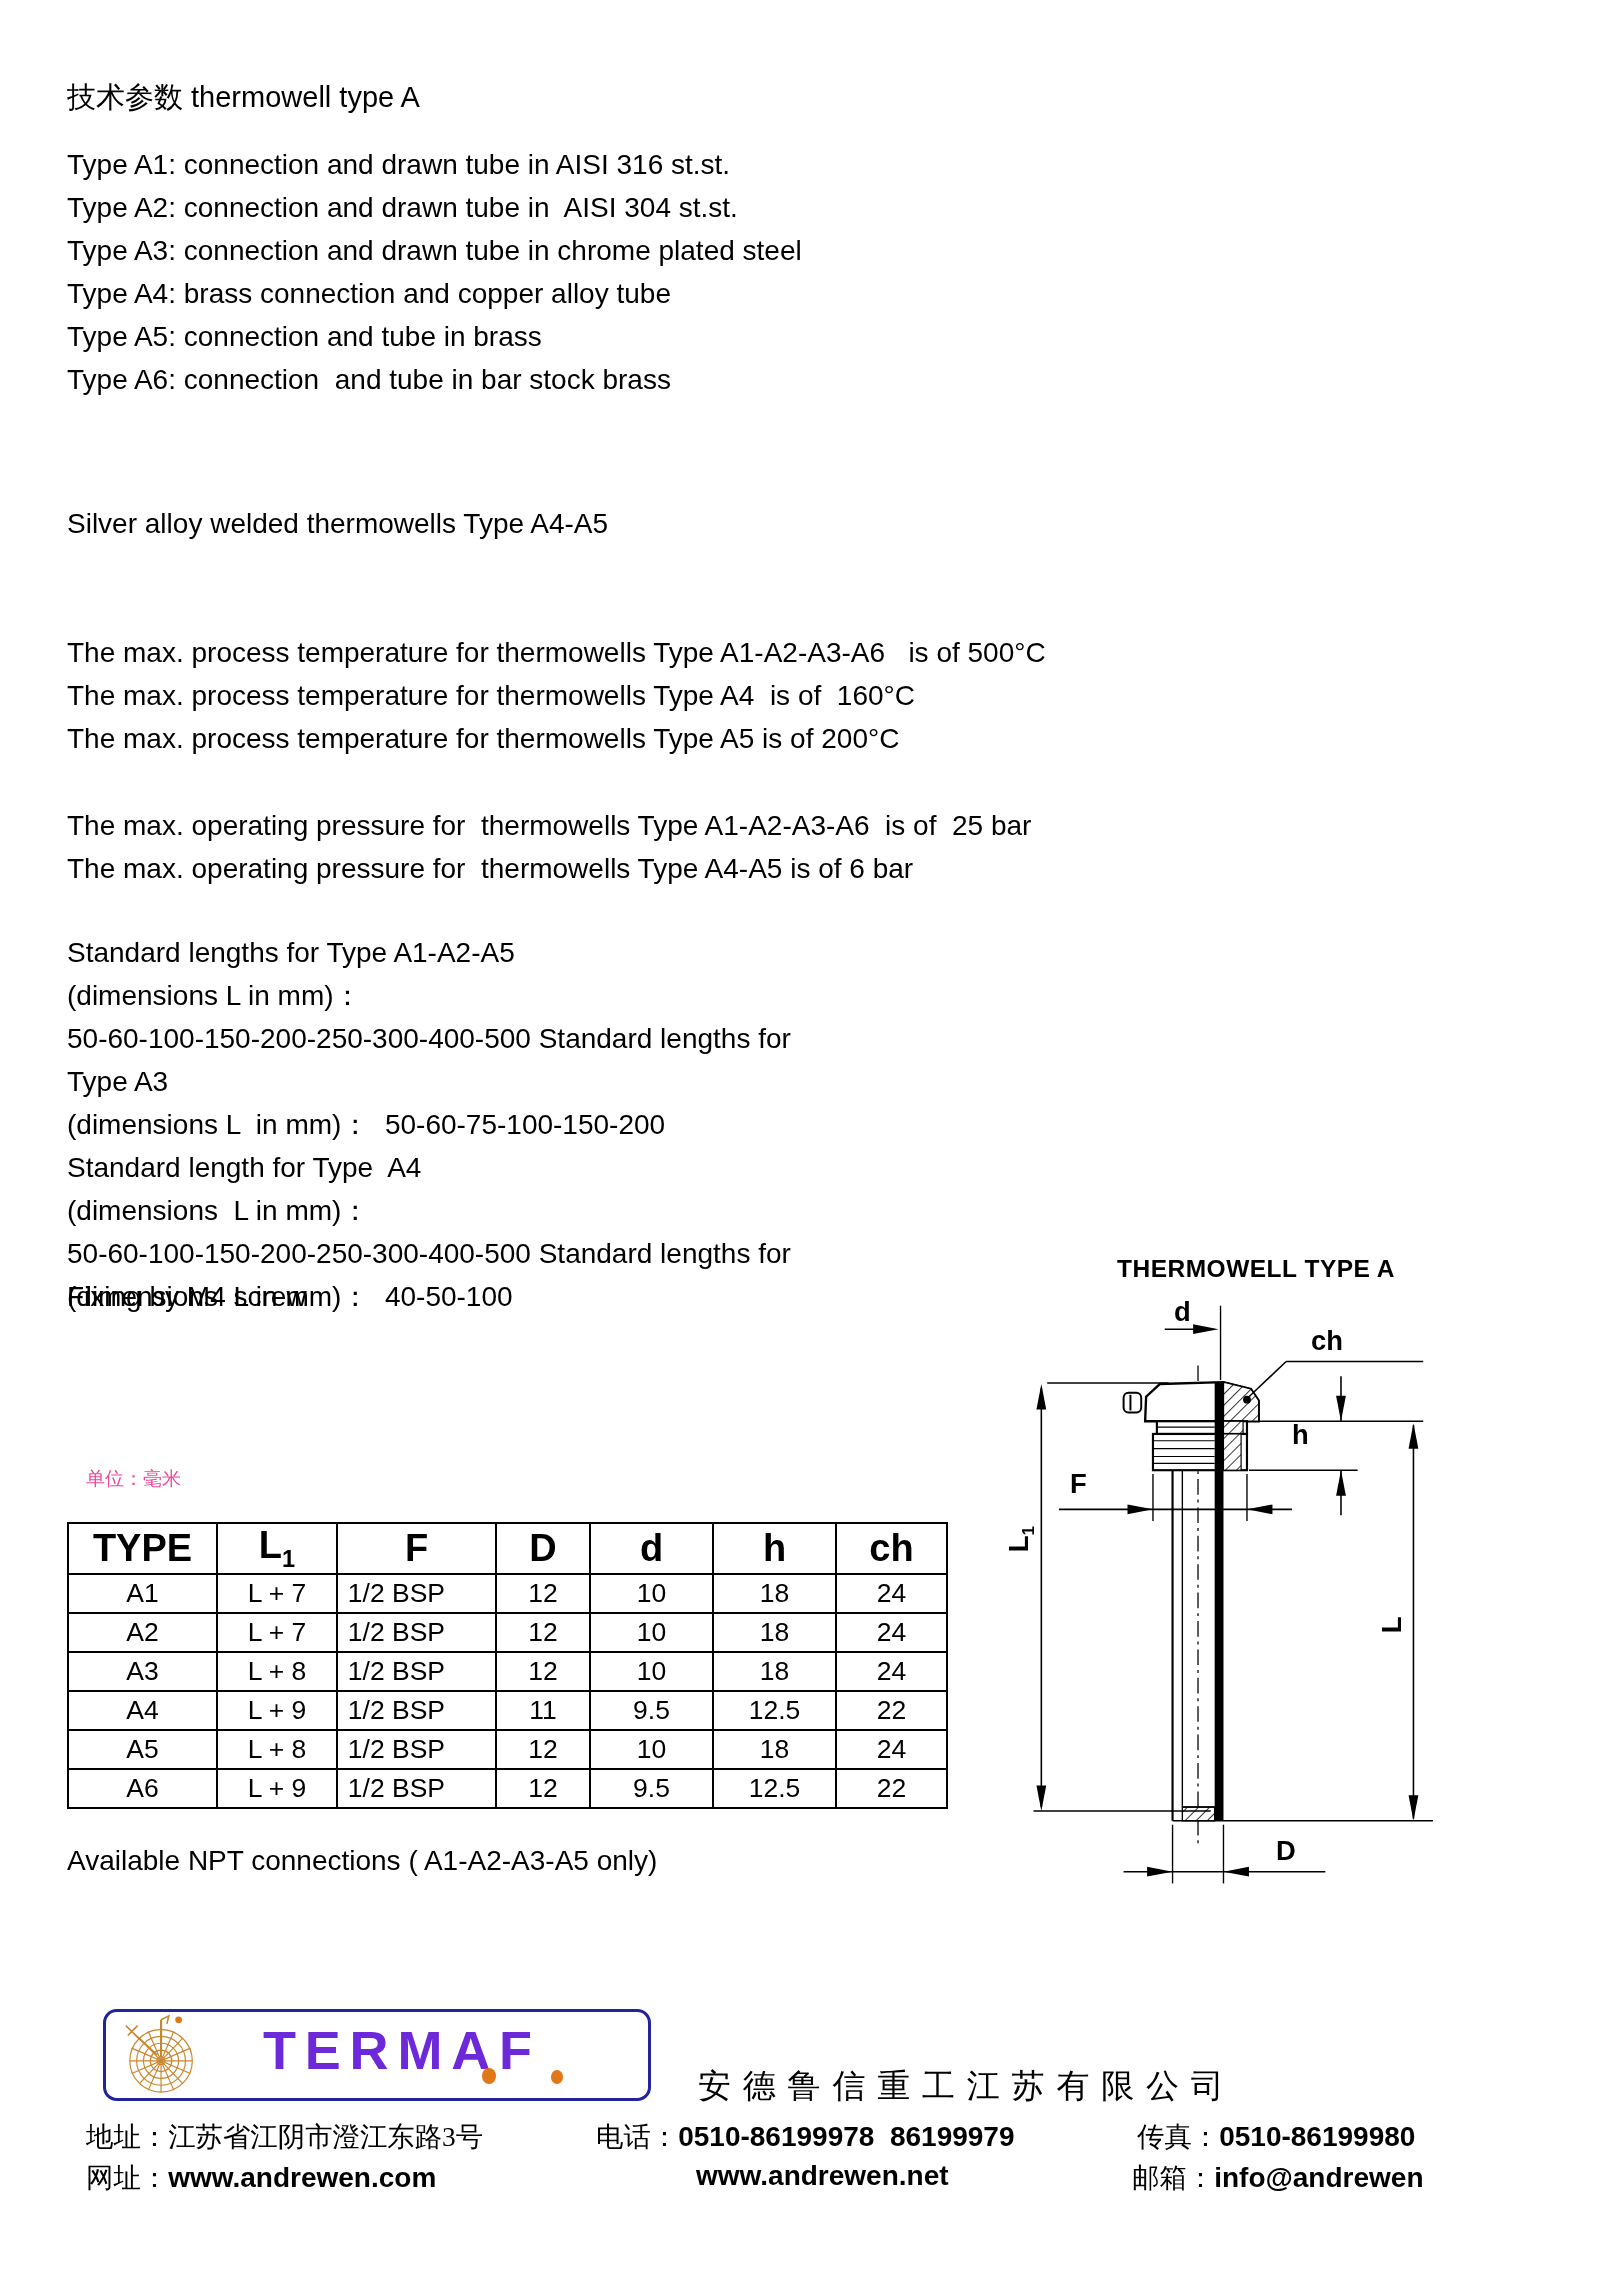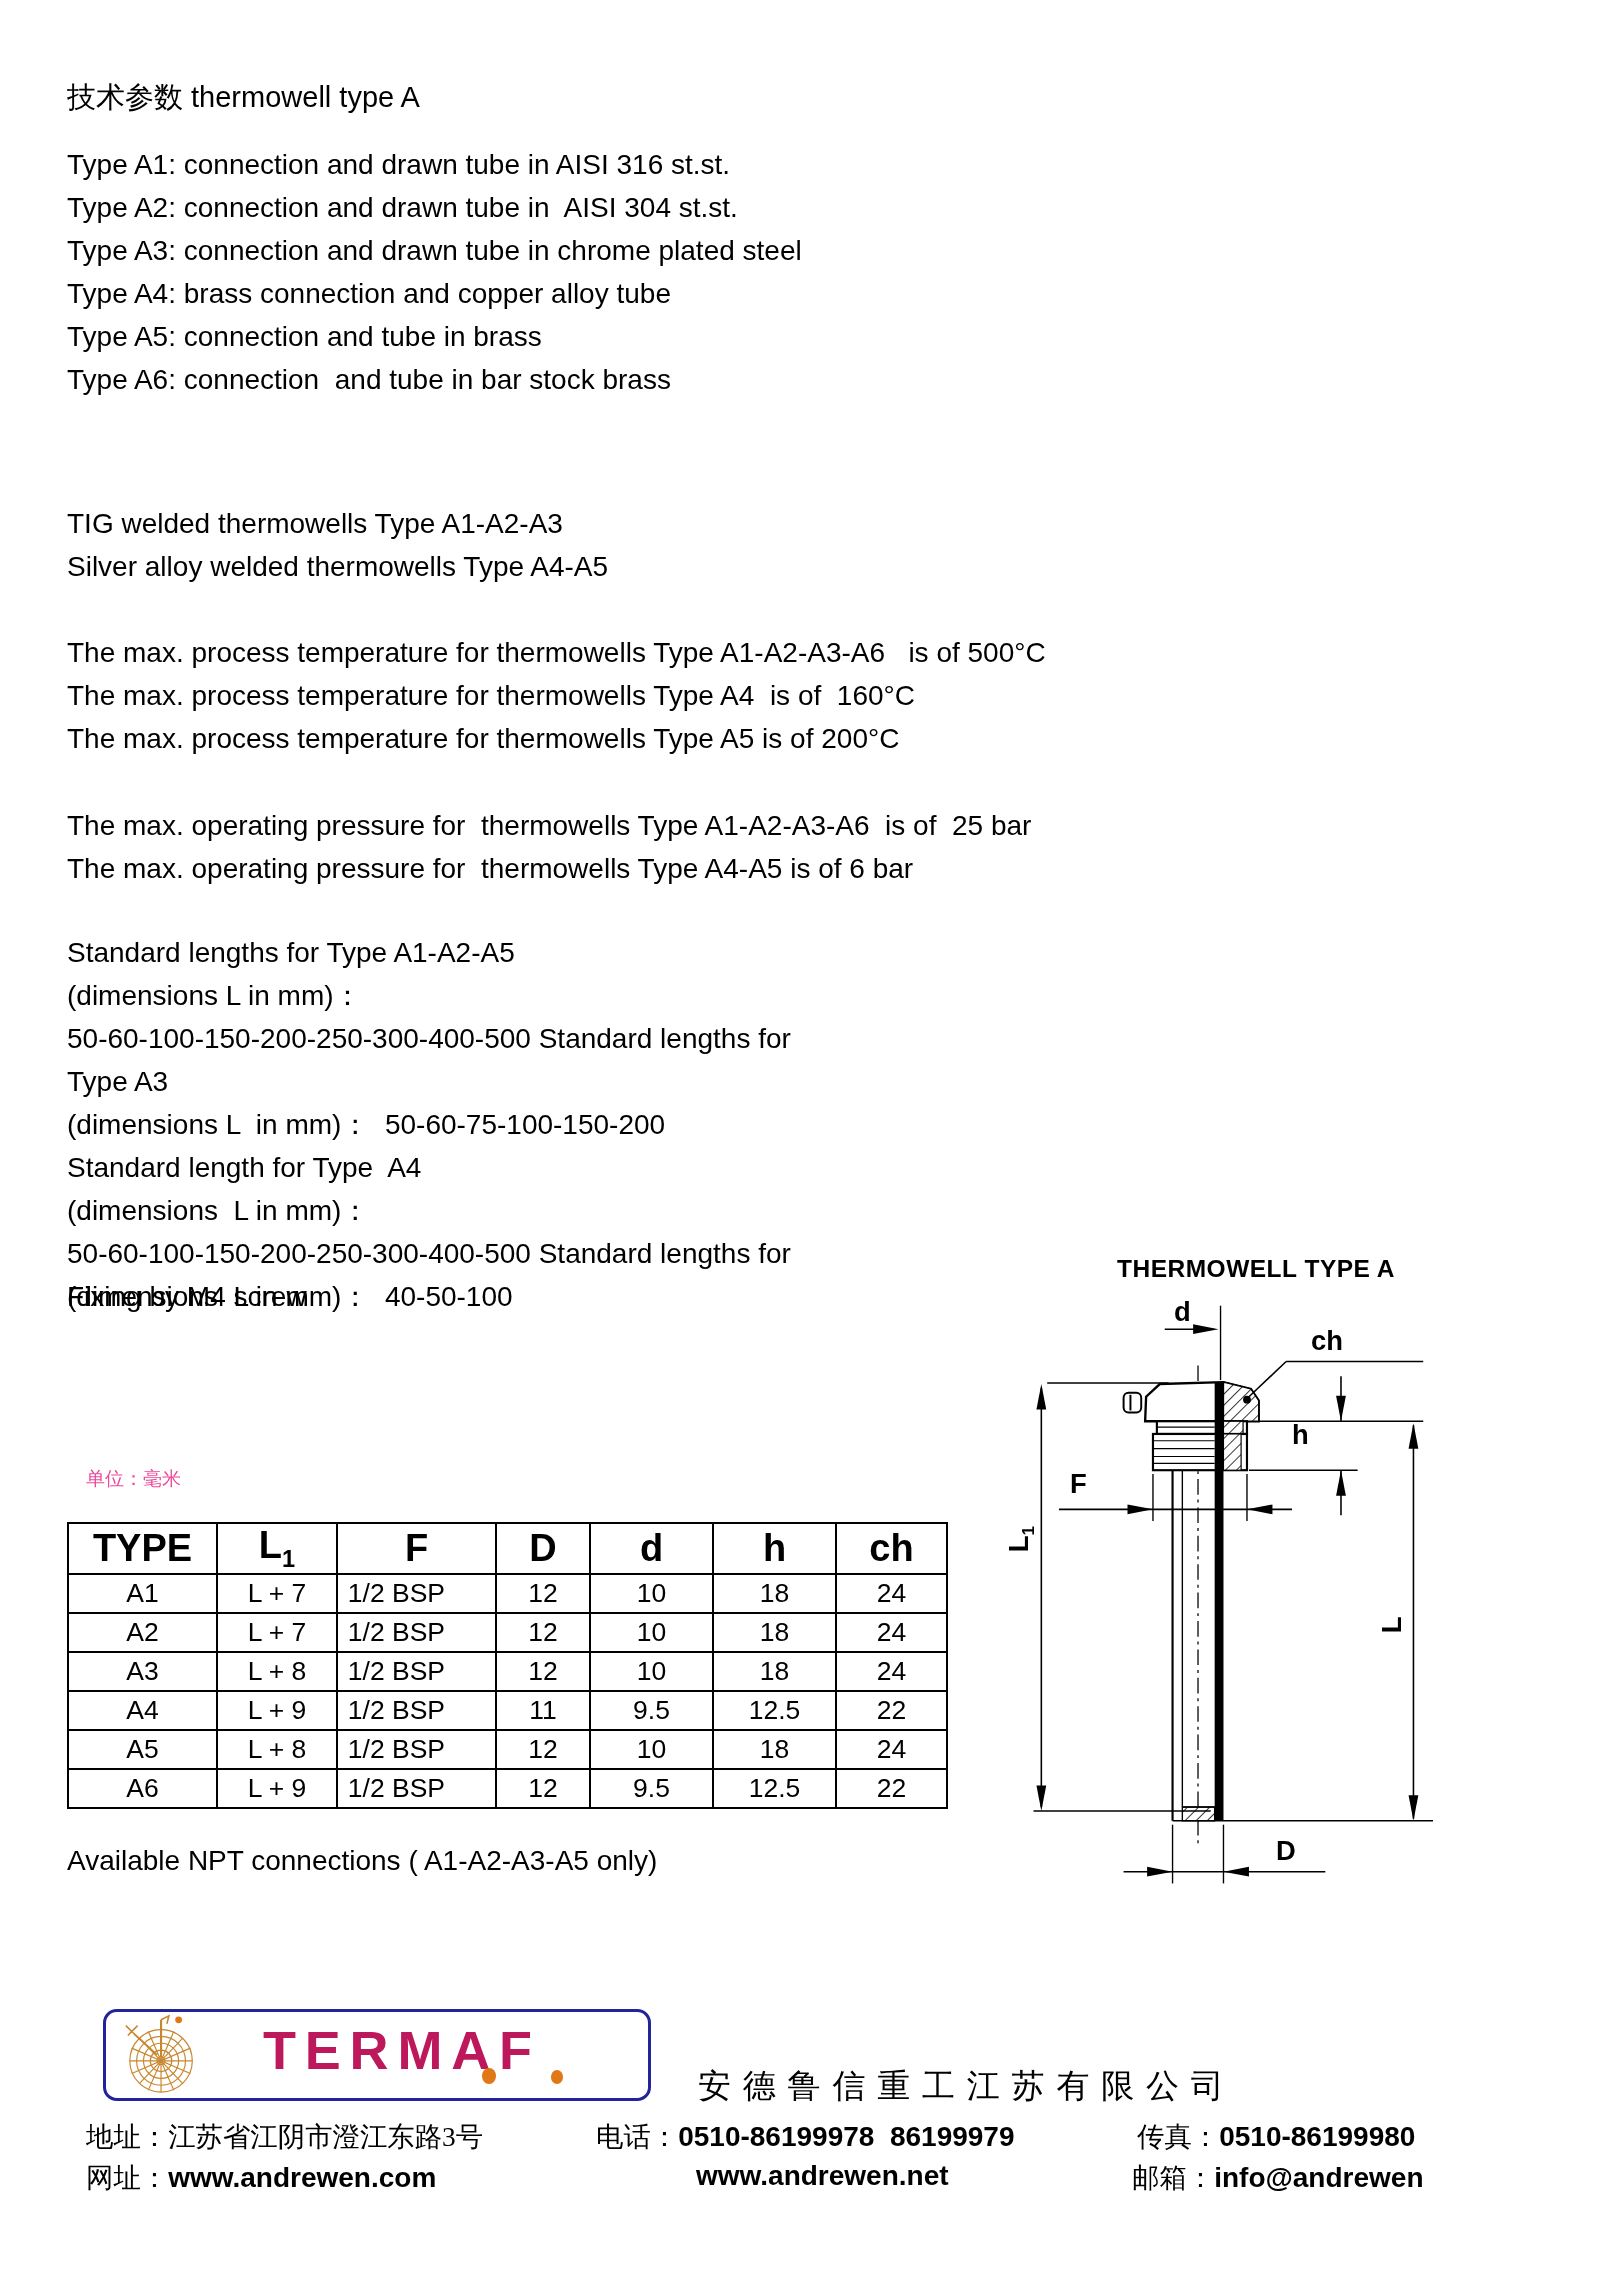--- a/index.html
+++ b/index.html
@@ -25,21 +25,21 @@
   #spec-table th{height:45px;font-size:38px;font-weight:bold;}
   #spec-table td{height:37px;font-size:26.5px;}
   #spec-table td.left{text-align:left;padding-left:9.8px;}
   #spec-table sub{font-size:0.62em;}
   #npt-note{left:67px;top:1845px;font-size:28px;white-space:pre;}
   
   .dim-label{position:absolute;font-size:27.4px;font-weight:bold;white-space:pre;}
   .rot{transform:rotate(-90deg);transform-origin:center;}
   
   #logo-box{left:103px;top:2009px;width:542px;height:86px;border:3.4px solid #23239a;border-radius:13.7px;background:#fff;}
-  #logo-text{left:263px;top:2019px;font-size:54px;font-weight:bold;color:#be185d;letter-spacing:8.8px;white-space:pre;}
+  #logo-text{left:263px;top:2019px;font-size:54px;font-weight:bold;color:#6d28d9;letter-spacing:8.8px;white-space:pre;}
   .logo-dot{position:absolute;border-radius:50%;background:#e07818;}
   #company-name{left:698px;top:2064px;font-size:33px;letter-spacing:11.8px;white-space:pre;}
   .foot-label{font-family:Liberation Mono, monospace;font-weight:400;font-size:27.4px;white-space:pre;}
   .foot-value{font-weight:bold;font-size:28px;white-space:pre;}
   .foot-cjk{font-family:"Liberation Serif",serif;font-weight:400;font-size:27.4px;white-space:pre;}
 </style>
 </head>
 <body>
 
 <div id="page">
@@ -49,21 +49,20 @@
   <div id="intro-block" class="abs">
     <div class="line">Type A1: connection and drawn tube in AISI 316 st.st.</div>
     <div class="line">Type A2: connection and drawn tube in  AISI 304 st.st.</div>
     <div class="line">Type A3: connection and drawn tube in chrome plated steel</div>
     <div class="line">Type A4: brass connection and copper alloy tube</div>
     <div class="line">Type A5: connection and tube in brass</div>
     <div class="line">Type A6: connection  and tube in bar stock brass</div>
   </div>
 
   <div id="welding-block" class="abs">
-    <div class="line">TIG welded thermowells Type A1-A2-A3</div>
     <div class="line">Silver alloy welded thermowells Type A4-A5</div>
   </div>
 
   <div id="temp-block" class="abs">
     <div class="line">The max. process temperature for thermowells Type A1-A2-A3-A6   is of 500°C</div>
     <div class="line">The max. process temperature for thermowells Type A4  is of  160°C</div>
     <div class="line">The max. process temperature for thermowells Type A5 is of 200°C</div>
   </div>
 
   <div id="press-block" class="abs">

